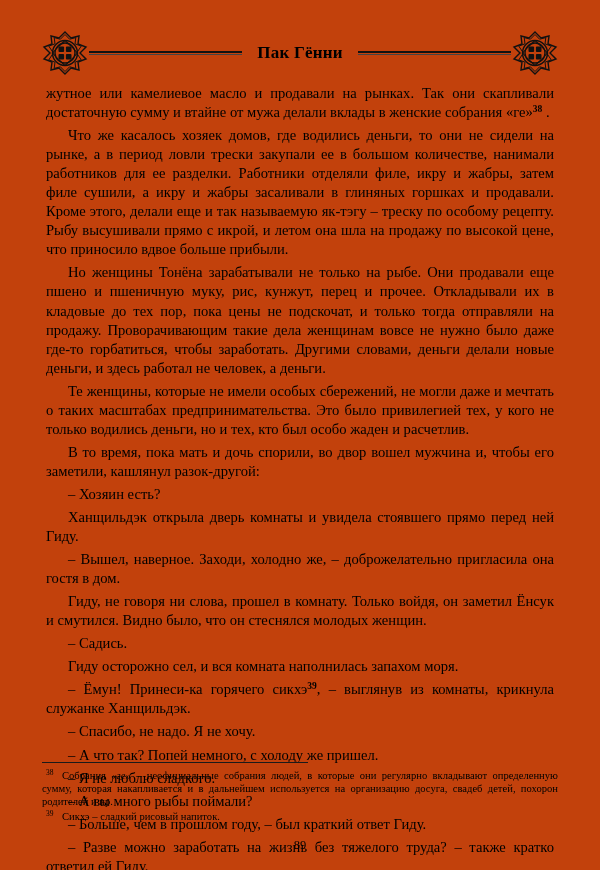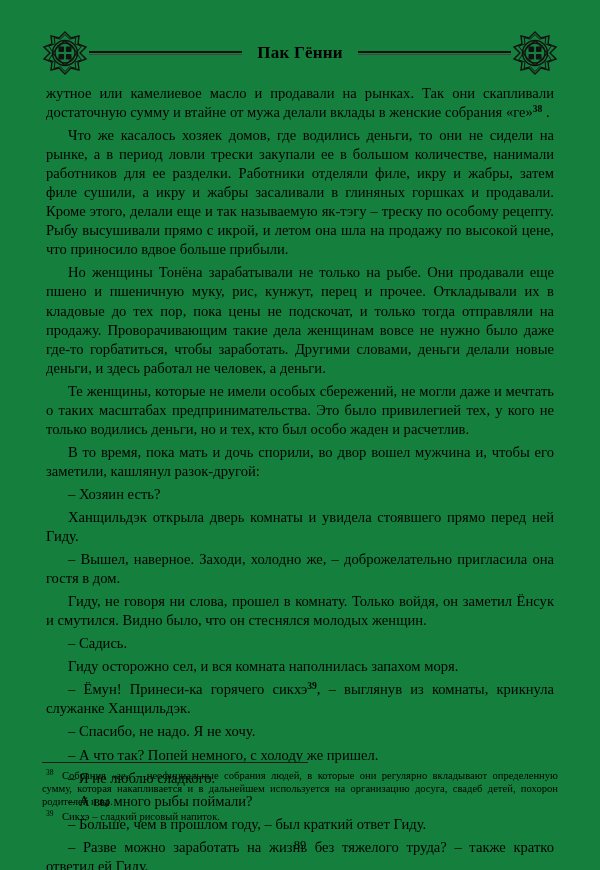--- a/index.html
+++ b/index.html
@@ -15,21 +15,21 @@
     font-family: "Liberation Serif", "DejaVu Serif", serif;
     color: #000000;
   }
 
   .page {
     position: absolute;
     left: 0;
     top: 0;
     width: 600px;
     height: 870px;
-    background: #15803d;
+    background: #c2410c;
   }
 
   
   .running-head {
     position: absolute;
     left: 42px;
     top: 30px;
     width: 516px;
     height: 46px;
     display: flex;

